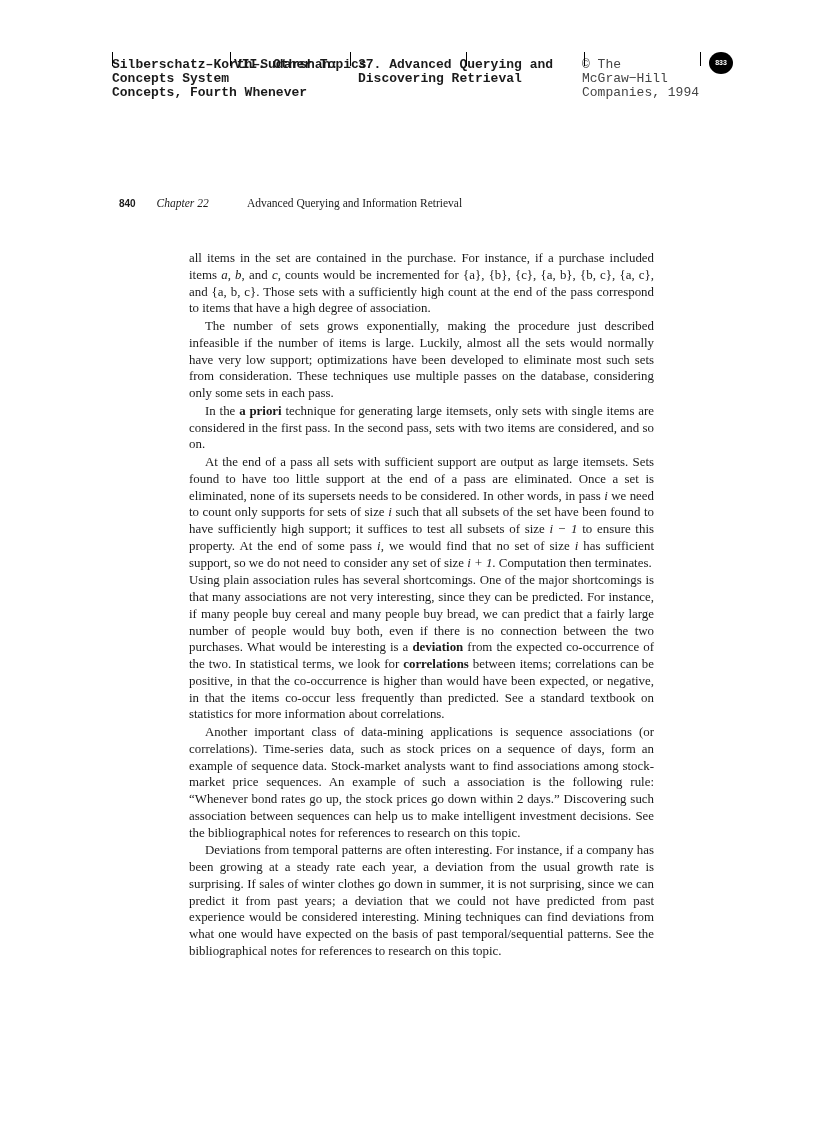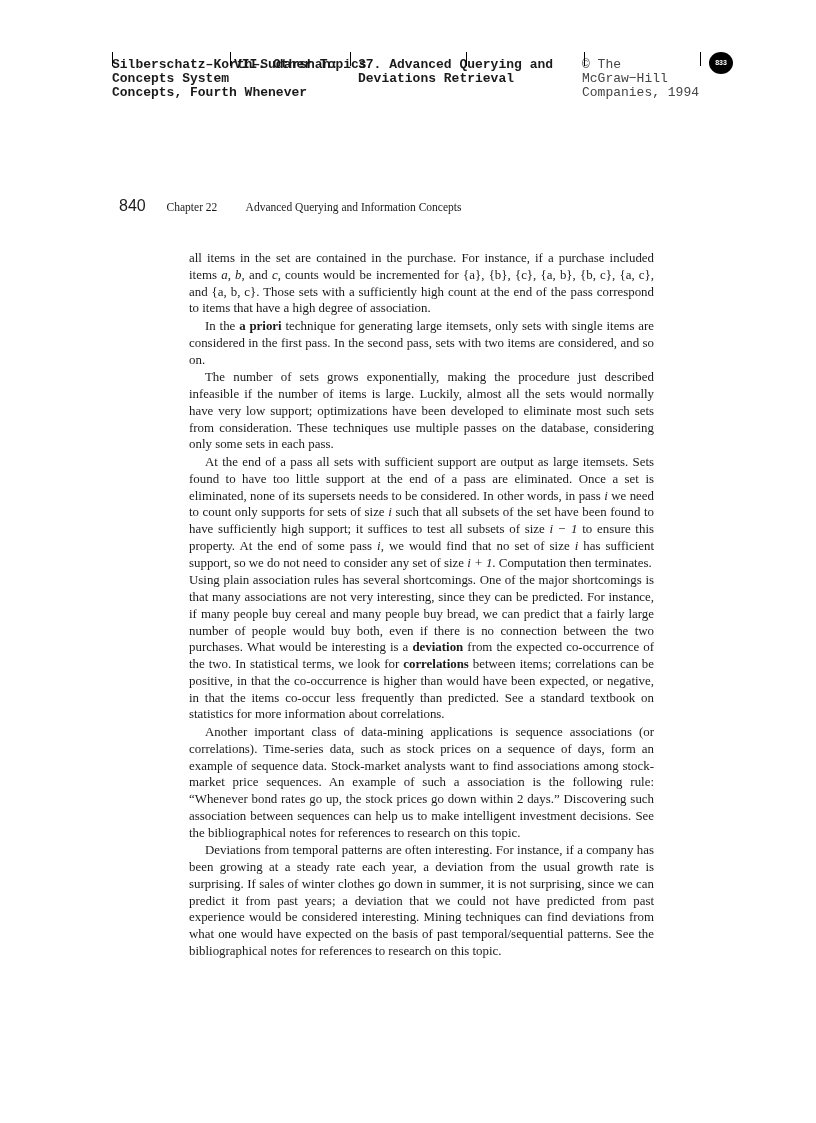--- a/index.html
+++ b/index.html
@@ -4,22 +4,22 @@
 <style>
   html, body { margin: 0; padding: 0; background: #ffffff; }
   body { width: 816px; height: 1123px; position: relative; overflow: hidden; color: #1a1a1a; }
   .hdr { position: absolute; top: 52px; left: 112px; width: 600px; height: 60px; font-family: Liberation Mono, monospace; font-size: 13px; }
   .hdr-cell { position: absolute; top: 0; line-height: 14px; padding-top: 6px; }
   .hdr-cell b { font-weight: bold; display: block; }
   .hdr-cell span { display: block; color: #444; }
   .vline { position: absolute; top: 52px; width: 1px; height: 14px; background: #000; }
   .pgcircle { position: absolute; top: 52px; left: 709px; width: 24px; height: 22px; border-radius: 50%; background: #000; color: #fff; font-family: "Liberation Sans", sans-serif; font-size: 7px; font-weight: bold; text-align: center; line-height: 22px; }
   .runhead { position: absolute; top: 197px; left: 119px; font-family: "Liberation Serif", serif; font-size: 11.5px; white-space: nowrap; }
-  .runhead .pn { font-family: "Liberation Sans", sans-serif; font-weight: normal; font-size: 16px; margin-right: 18px; margin-top: 28px; }
-  .runhead .ch { margin-right: 26px; }
+  .runhead .pn { font-family: "Liberation Sans", sans-serif; font-weight: bold; font-size: 10px; margin-right: 18px; margin-top: 28px; }
+  .runhead .ch { margin-right: 36px; font-style: italic; }
   .body-text { position: absolute; top: 249px; left: 188px; width: 467px; font-family: "Liberation Serif", serif; font-size: 12.9px; line-height: 16.75px; text-align: justify; }
   .body-text p { margin: 1px; text-indent: 16px; hyphens: auto; }
   .body-text p.noind { text-indent: 0; }
   .body-text i { font-style: italic; }
   .sec-title { font-family: "DejaVu Sans", sans-serif; font-weight: bold; font-size: 15.5px; margin: 14px 0 9px 0; letter-spacing: -0.2px; }
   .sec-title .num { margin-right: 12px; }
   .bold { font-weight: bold; }
 </style>
 </head>
 <body>
@@ -28,44 +28,44 @@
   <div class="hdr-cell" style="left:0;">
     <b>Silberschatz–Korth–Sudarshan:</b>
     <b>Concepts System</b>
     <b>Concepts, Fourth Whenever</b>
   </div>
   <div class="hdr-cell" style="left:122px;">
     <b>VII. Other Topics</b>
   </div>
   <div class="hdr-cell" style="left:246px;">
     <b>37. Advanced Querying and</b>
-    <b>Deviations Retrieval</b>
+    <b>Discovering Retrieval</b>
   </div>
   <div class="hdr-cell" style="left:470px;">
     <span>© The McGraw−Hill</span>
     <span>Companies, 1994</span>
   </div>
 </div>
 <div class="vline" style="left:112px;"></div>
 <div class="vline" style="left:230px;"></div>
 <div class="vline" style="left:350px;"></div>
 <div class="vline" style="left:466px;"></div>
 <div class="vline" style="left:584px;"></div>
 <div class="vline" style="left:700px;"></div>
 <div class="pgcircle">833</div>
 
 <div class="runhead">
   <span class="pn">840</span>
   <span class="ch">Chapter 22</span>
-  <span>Advanced Querying and Information Concepts</span>
+  <span>Advanced Querying and Information Retrieval</span>
 </div>
 
 <div class="body-text">
   <p class="noind"><span>all items in the set are contained in the purchase. For instance, if a purchase included items </span><i>a</i>, <i>b</i>, and <i>c</i><span>, counts would be incremented for {a}, {b}, {c}, {a, b}, {b, c}, {a, c}, and {a, b, c}. Those sets with a sufficiently high count at the end of the pass correspond to items that have a high degree of association.</span></p>
+  <p>The number of sets grows exponentially, making the procedure just described infeasible if the number of items is large. Luckily, almost all the sets would normally have very low support; optimizations have been developed to eliminate most such sets from consideration. These techniques use multiple passes on the database, considering only some sets in each pass.</p>
   <p><span>In the </span><span class="bold">a priori</span><span> technique for generating large itemsets, only sets with single items are considered in the first pass. In the second pass, sets with two items are considered, and so on.</span></p>
-  <p>The number of sets grows exponentially, making the procedure just described infeasible if the number of items is large. Luckily, almost all the sets would normally have very low support; optimizations have been developed to eliminate most such sets from consideration. These techniques use multiple passes on the database, considering only some sets in each pass.</p>
   <p><span>At the end of a pass all sets with sufficient support are output as large itemsets. Sets found to have too little support at the end of a pass are eliminated. Once a set is eliminated, none of its supersets needs to be considered. In other words, in pass </span><i>i</i><span> we need to count only supports for sets of size </span><i>i</i><span> such that all subsets of the set have been found to have sufficiently high support; it suffices to test all subsets of size </span><i>i − 1</i><span> to ensure this property. At the end of some pass </span><i>i</i><span>, we would find that no set of size </span><i>i</i><span> has sufficient support, so we do not need to consider any set of size </span><i>i + 1</i><span>. Computation then terminates.</span></p>
 
 
   <p class="noind"><span>Using plain association rules has several shortcomings. One of the major shortcomings is that many associations are not very interesting, since they can be predicted. For instance, if many people buy cereal and many people buy bread, we can predict that a fairly large number of people would buy both, even if there is no connection between the two purchases. What would be interesting is a </span><span class="bold">deviation</span><span> from the expected co-occurrence of the two. In statistical terms, we look for </span><span class="bold">correlations</span><span> between items; correlations can be positive, in that the co-occurrence is higher than would have been expected, or negative, in that the items co-occur less frequently than predicted. See a standard textbook on statistics for more information about correlations.</span></p>
   <p>Another important class of data-mining applications is sequence associations (or correlations). Time-series data, such as stock prices on a sequence of days, form an example of sequence data. Stock-market analysts want to find associations among stock-market price sequences. An example of such a association is the following rule: “Whenever bond rates go up, the stock prices go down within 2 days.” Discovering such association between sequences can help us to make intelligent investment decisions. See the bibliographical notes for references to research on this topic.</p>
   <p>Deviations from temporal patterns are often interesting. For instance, if a company has been growing at a steady rate each year, a deviation from the usual growth rate is surprising. If sales of winter clothes go down in summer, it is not surprising, since we can predict it from past years; a deviation that we could not have predicted from past experience would be considered interesting. Mining techniques can find deviations from what one would have expected on the basis of past temporal/sequential patterns. See the bibliographical notes for references to research on this topic.</p>
 </div>
 
 </body></html>

